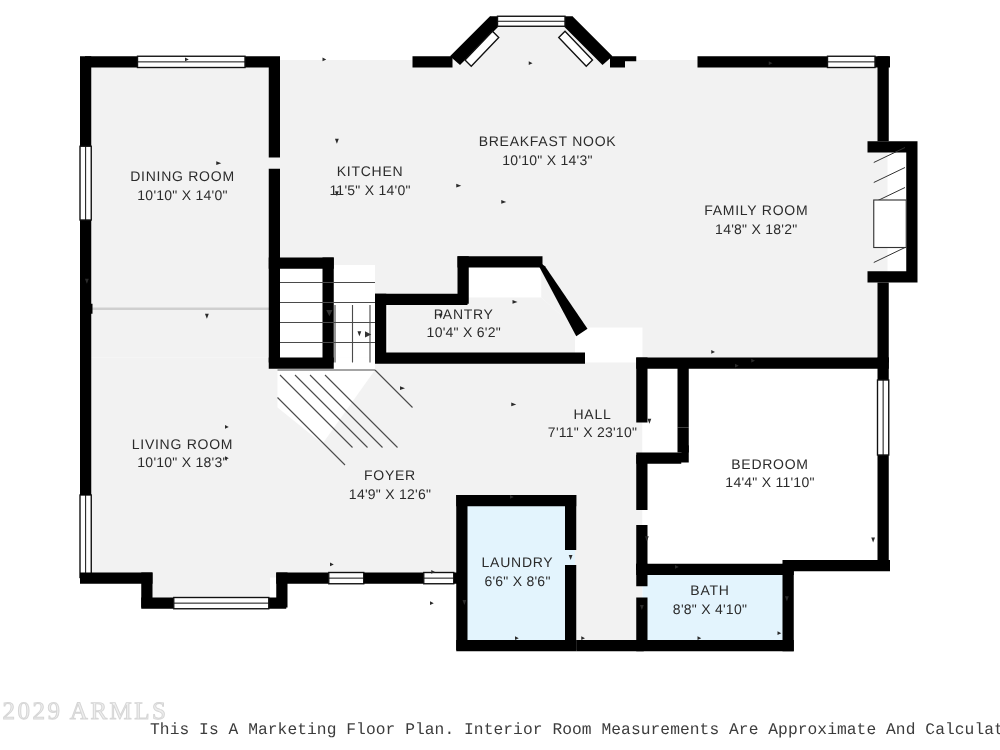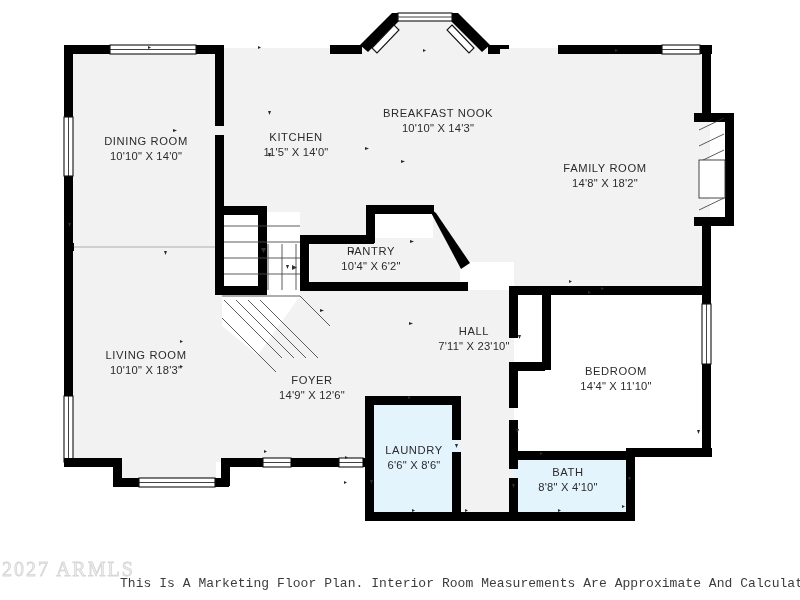--- a/index.html
+++ b/index.html
@@ -353,16 +353,16 @@
         <text class="room-name" x="414" y="451">LAUNDRY</text>
         <text class="room-dim" x="414" y="466">6'6" X 8'6"</text>
       </g>
       <g>
         <text class="room-name" x="568" y="473">BATH</text>
         <text class="room-dim" x="568" y="488">8'8" X 4'10"</text>
       </g>
     </g>
   </svg>
 
-  <div class="watermark">2027 ARMLS</div>
+  <div class="watermark">2029 ARMLS</div>
 
   <div class="disclaimer">This Is A Marketing Floor Plan. Interior Room Measurements Are Approximate And Calculated By Cubicasa Technology. Actual Measurements May Vary.</div>
 </div>
 
 </body></html>

